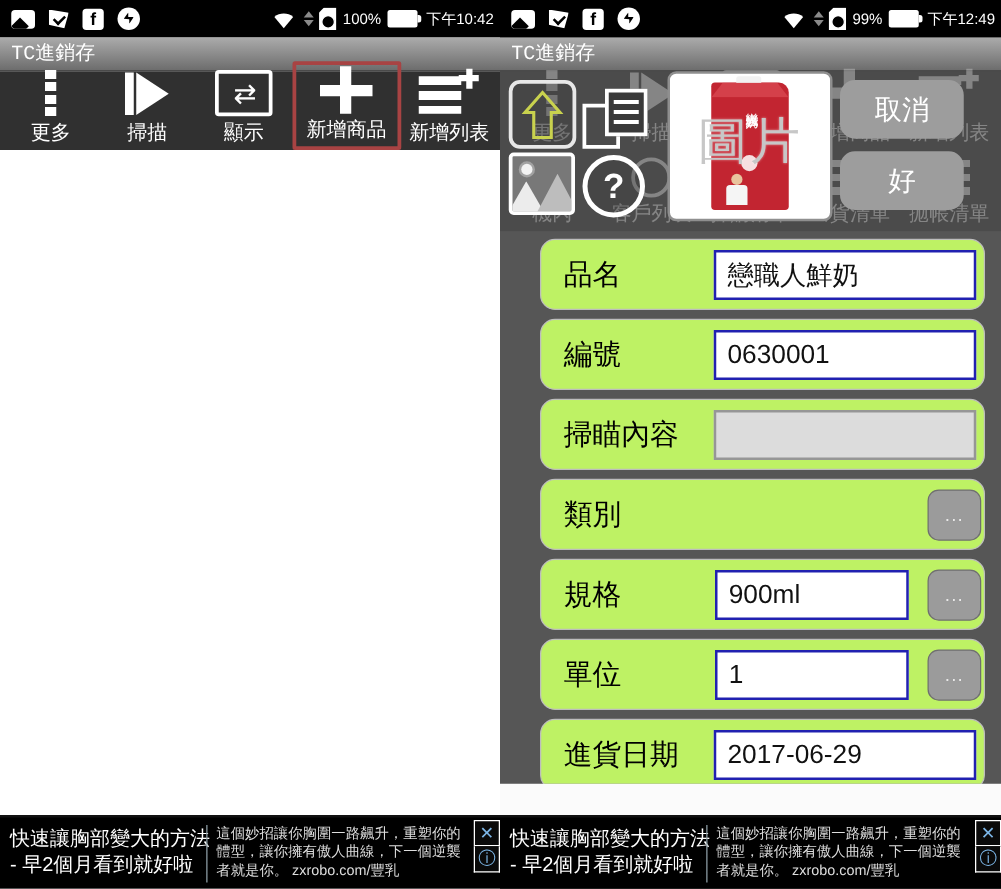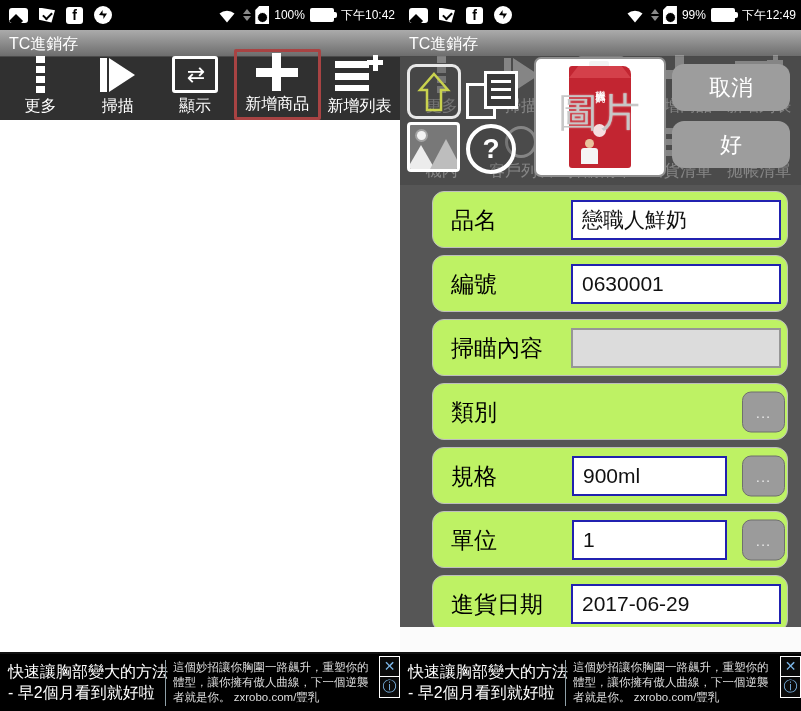--- a/index.html
+++ b/index.html
@@ -25,21 +25,21 @@
   .sb-updown i.up { border-bottom:5px solid #8a8a8a; }
   .sb-updown i.dn { border-top:5px solid #8a8a8a; }
   .sb-sd { width:14px; height:18px; background:#fff; clip-path:polygon(28% 0,100% 0,100% 100%,0 100%,0 22%); position:relative; }
   .sb-sd:after { content:""; position:absolute; right:1px; bottom:1px; width:9px; height:9px; background:#000; border-radius:50%; border:1px solid #fff; }
   .sb-batt { width:24px; height:14px; background:#fff; border-radius:2px; position:relative; margin-right:2px; }
   .sb-batt:after { content:""; position:absolute; right:-3px; top:4px; width:3px; height:6px; background:#fff; border-radius:0 2px 2px 0; }
   .sb-time { font-size:12px; }
 
   
   .titlebar { height:27px; line-height:27px; padding-left:9px; color:#fff; font-size:16px;
-              background:linear-gradient(#ababab,#6d6d6d); border-bottom:1px solid #4a4a4a; }
+              background:linear-gradient(#ababab,#6d6d6d); border-bottom:1px solid #4a4a4a;font-family:Liberation Mono, monospace; }
 
   
   .toolbar { background:#303030; height:63px; display:flex; align-items:flex-end; color:#fff; padding:0 2px; }
   .titem { flex:1; display:flex; flex-direction:column; align-items:center; justify-content:flex-end; padding-bottom:3px; gap:3px; }
   .titem.hl { border:3px solid #a84343; border-radius:2px; padding:1px 2px 2px; }
   .tlabel { font-size:16px; white-space:nowrap; }
   .ic-more { width:9px; height:37px; background:repeating-linear-gradient(#fff 0 7px,transparent 7px 10px); }
   .ic-scan { display:flex; align-items:center; height:37px; }
   .ic-scan .bar { width:7px; height:34px; background:#fff; margin-right:2px; }
   .ic-scan .tri { width:0; height:0; border-top:17px solid transparent; border-bottom:17px solid transparent; border-left:26px solid #fff; }
@@ -70,21 +70,21 @@
         background:repeating-linear-gradient(#fff 0 3px,transparent 3px 8px); }
   .dlg-image { position:absolute; left:134px; top:57px; width:132px; height:120px; background:#fff; border:2px solid #8f8f8f; border-radius:7px; display:flex; align-items:center; justify-content:center; }
   .carton { position:relative; width:62px; height:102px; background:#c22531; border-radius:3px 8px 3px 3px; }
   .carton .cap { position:absolute; left:20px; top:-5px; width:20px; height:8px; background:#f2f2f2; border-radius:2px; }
   .carton .gable { position:absolute; left:0; top:0; width:100%; height:12px; background:#d4404a; clip-path:polygon(0 100%,15% 0,85% 0,100% 100%); }
   .carton .vtext { position:absolute; left:50%; top:16px; transform:translateX(-50%); writing-mode:vertical-rl; color:#fff; font-size:10px; letter-spacing:1px; }
   .carton .seal { position:absolute; left:24px; top:58px; width:13px; height:13px; border-radius:50%; background:#fff; opacity:.85; }
   .carton .head { position:absolute; left:16px; bottom:20px; width:9px; height:9px; border-radius:50%; background:#e9c49e; }
   .carton .body { position:absolute; left:12px; bottom:4px; width:17px; height:16px; border-radius:3px 3px 0 0; background:#f5f5f5; }
   .watermark { position:absolute; left:0; right:0; top:50%; transform:translateY(-58%); text-align:center; font-size:40px; color:#c7c7c7; letter-spacing:2px; text-shadow:0 0 2px rgba(255,255,255,.6);font-family:Liberation Serif, serif; }
-  .dlg-btn { position:absolute; left:272px; width:118px; height:47px; background:#9d9d9d; border:none; border-radius:12px; color:#fff; font-size:22px; font-family:inherit; }
+  .dlg-btn { position:absolute; left:272px; width:99px; height:47px; background:#9d9d9d; border:none; border-radius:12px; color:#fff; font-size:22px; font-family:inherit; }
   .dlg-btn.cancel { top:64px; }
   .dlg-btn.ok { top:121px; }
   .dlg-gallery { position:absolute; left:7px; top:122px; width:53px; height:50px; border:3px solid #fff; border-radius:4px; background:#787878; overflow:hidden; }
   .dlg-gallery .m1 { position:absolute; left:-4px; bottom:-2px; width:30px; height:26px; background:#ececec; clip-path:polygon(50% 0,100% 100%,0 100%); }
   .dlg-gallery .m2 { position:absolute; right:-6px; bottom:-2px; width:34px; height:32px; background:#bdbdbd; clip-path:polygon(50% 0,100% 100%,0 100%); }
   .dlg-gallery .sun { position:absolute; left:7px; top:6px; width:9px; height:9px; border-radius:50%; background:#f2f2f2; box-shadow:0 0 0 2px rgba(242,242,242,.35); }
   .dlg-help { position:absolute; left:66px; top:124px; width:50px; height:50px; border:4px solid #fff; border-radius:50%; color:#fff; font-size:28px; font-weight:bold; display:flex; align-items:center; justify-content:center; background:rgba(48,48,48,.2); }
 
   
   .form { position:absolute; left:0; top:185px; width:100%; height:442px; background:#565656; overflow:hidden; padding-top:6px; }

